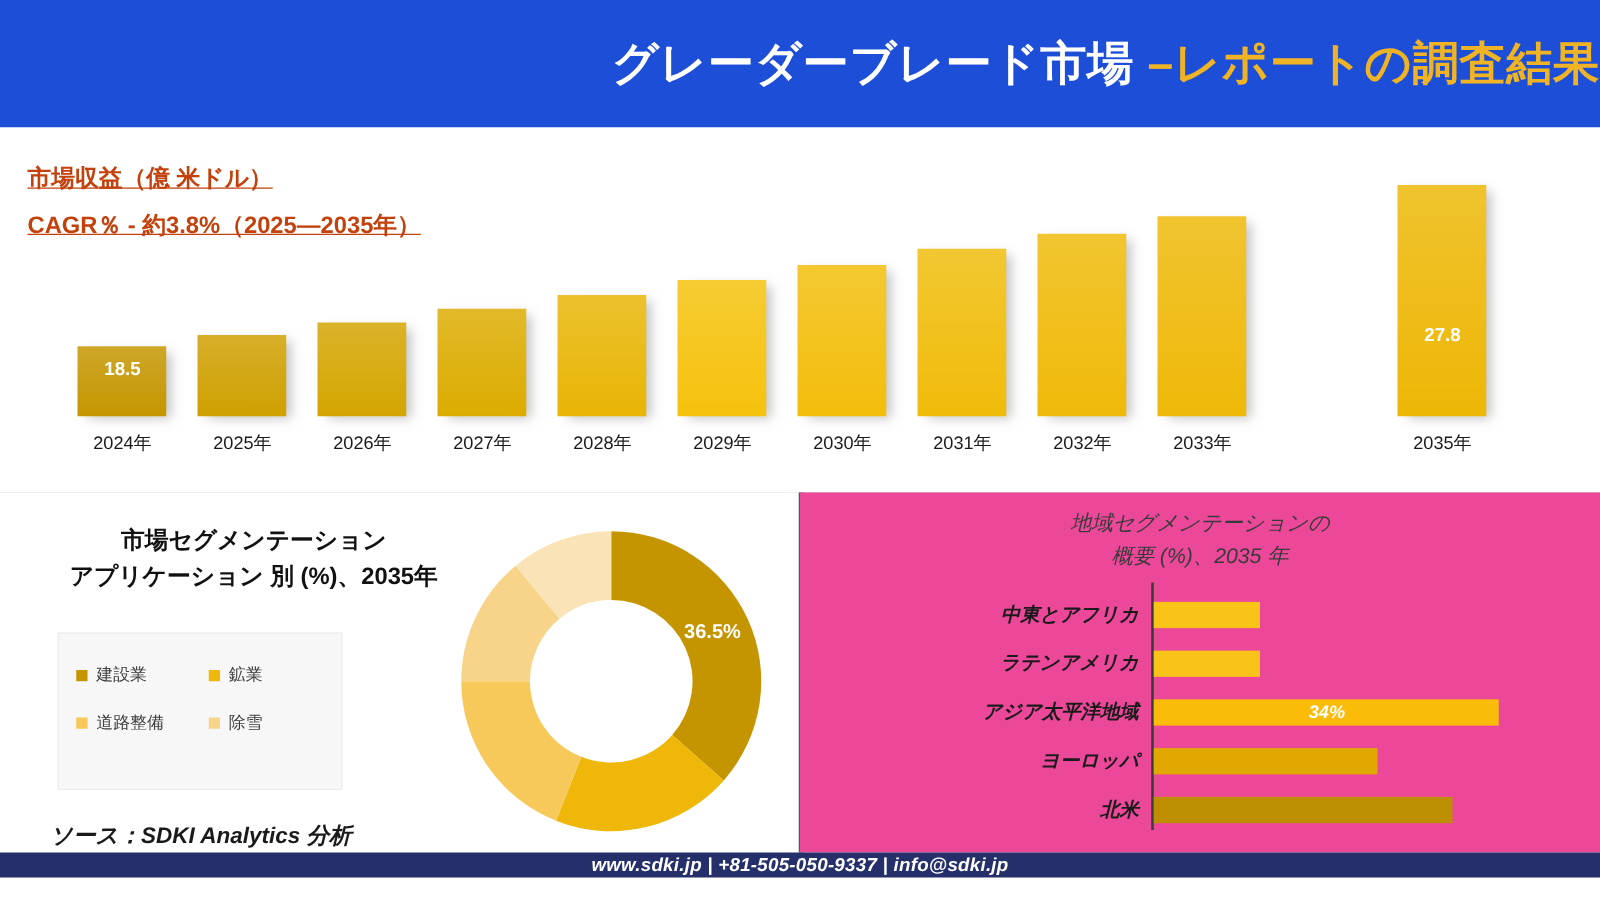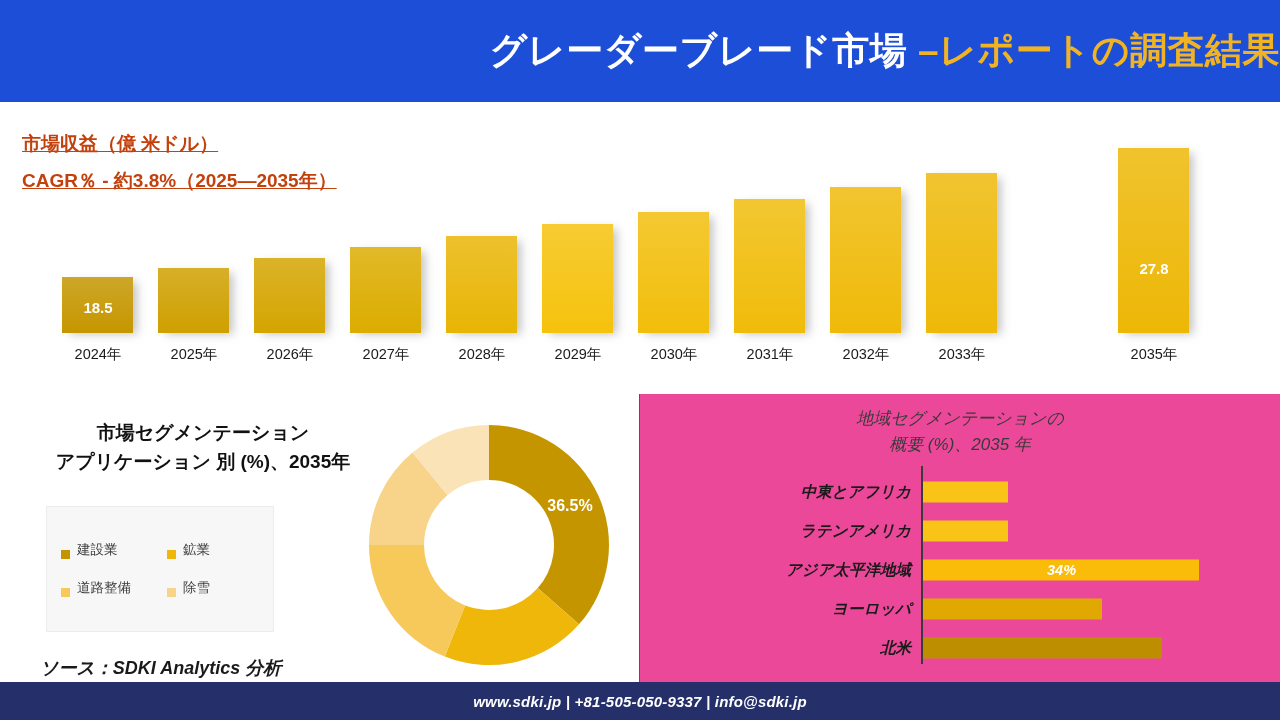--- a/index.html
+++ b/index.html
@@ -127,21 +127,21 @@
     box-sizing: border-box;
   }
   .legend-grid {
     display: flex;
     flex-wrap: wrap;
     padding: 4px 0 0 14px;
   }
   .legend-item {
     width: 50%;
     display: flex;
-    align-items: flex-end;
+    align-items: center;
     height: 38px;
     box-sizing: border-box;
   }
   .legend-swatch {
     width: 9px; height: 9px;
     margin-right: 7px;
     flex: 0 0 auto;
   }
   .legend-text {
     font-size: 13.5px;
@@ -229,21 +229,21 @@
     font-size: 14.5px;
     font-weight: 700;
     color: #ffffff;
     white-space: nowrap;
   }
 
   
   .footer {
     position: absolute;
     left: 0; top: 682px;
-    width: 1280px; height: 38px;
+    width: 1280px; height: 20px;
     background: #25306b;
     display: flex;
     align-items: center;
     justify-content: center;
   }
   .footer-text {
     color: #ffffff;
     font-size: 15px;
     font-weight: 700;
     font-style: italic;
@@ -262,21 +262,21 @@
   </div>
 
   <div class="top-section">
     <div class="axis-captions">
       <div class="caption-line">市場収益（億 米ドル）</div>
       <div class="caption-line">CAGR％ - 約3.8%（2025―2035年）</div>
     </div>
     <div class="bars-area" id="bars-area">
         <div class="bar-col" style="left: 50px;">
           <div class="bar-shape" style="height: 56px; background: linear-gradient(rgb(206, 167, 41) 0%, rgb(197, 150, 0) 100%);"></div>
-          <div class="bar-value" style="bottom: 78px;">18.5</div>
+          <div class="bar-value" style="bottom: 90px;">18.5</div>
           <div class="bar-label">2024年</div>
         </div>
         <div class="bar-col" style="left: 146px;">
           <div class="bar-shape" style="height: 65px; background: linear-gradient(rgb(215, 175, 41) 0%, rgb(207, 160, 0) 100%);"></div>
           <div class="bar-label">2025年</div>
         </div>
         <div class="bar-col" style="left: 242px;">
           <div class="bar-shape" style="height: 75px; background: linear-gradient(rgb(219, 179, 41) 0%, rgb(212, 165, 0) 100%);"></div>
           <div class="bar-label">2026年</div>
         </div>

